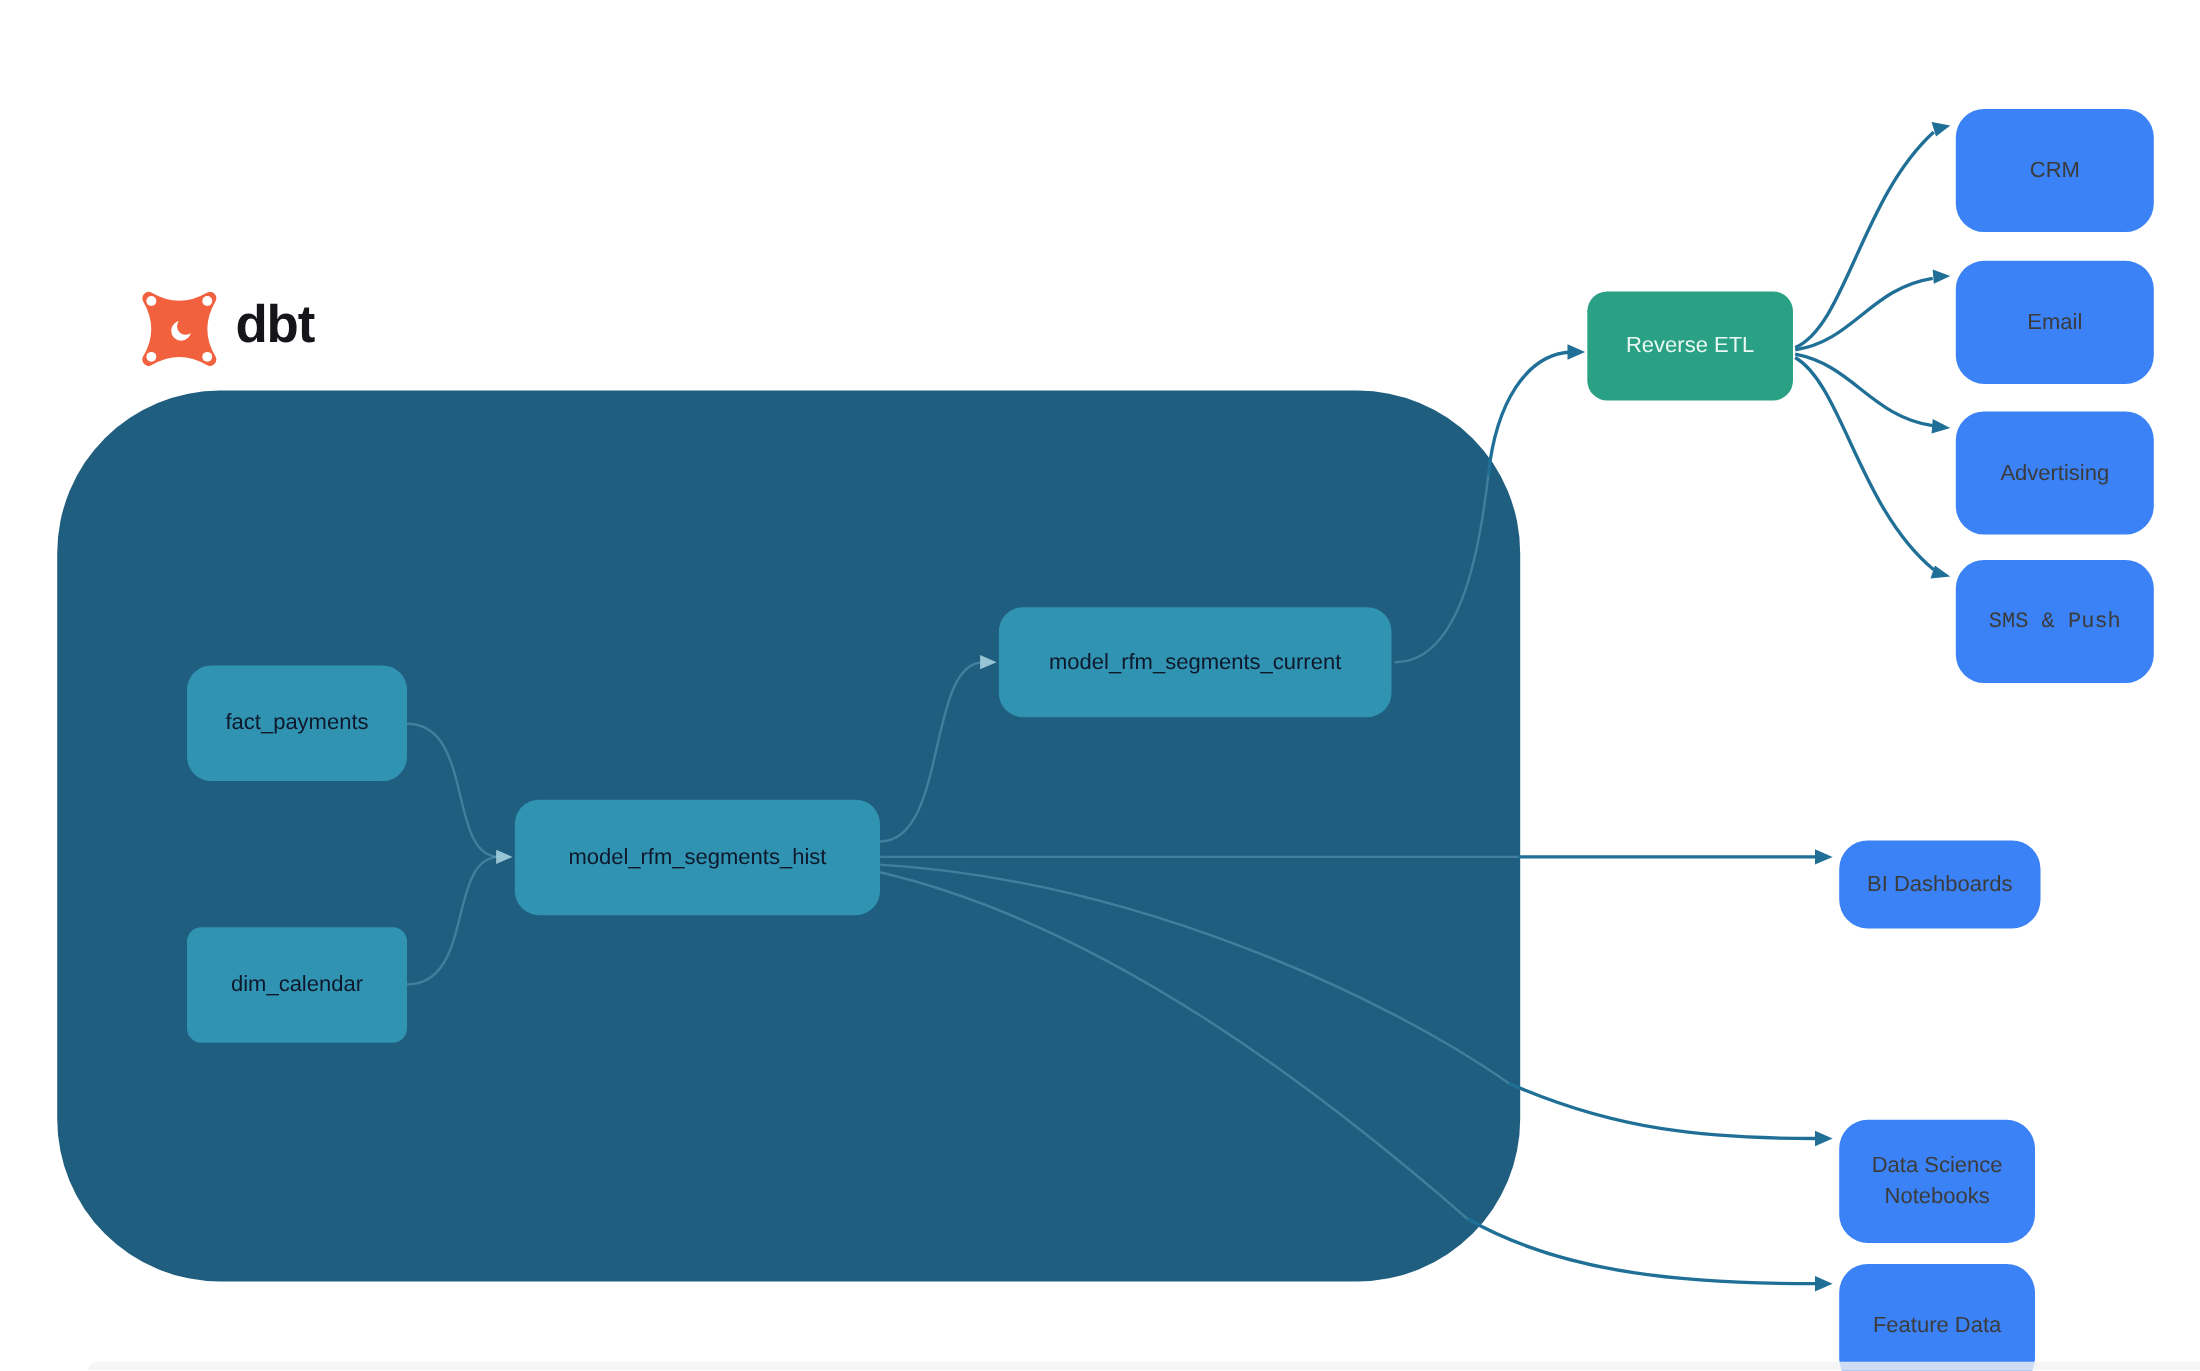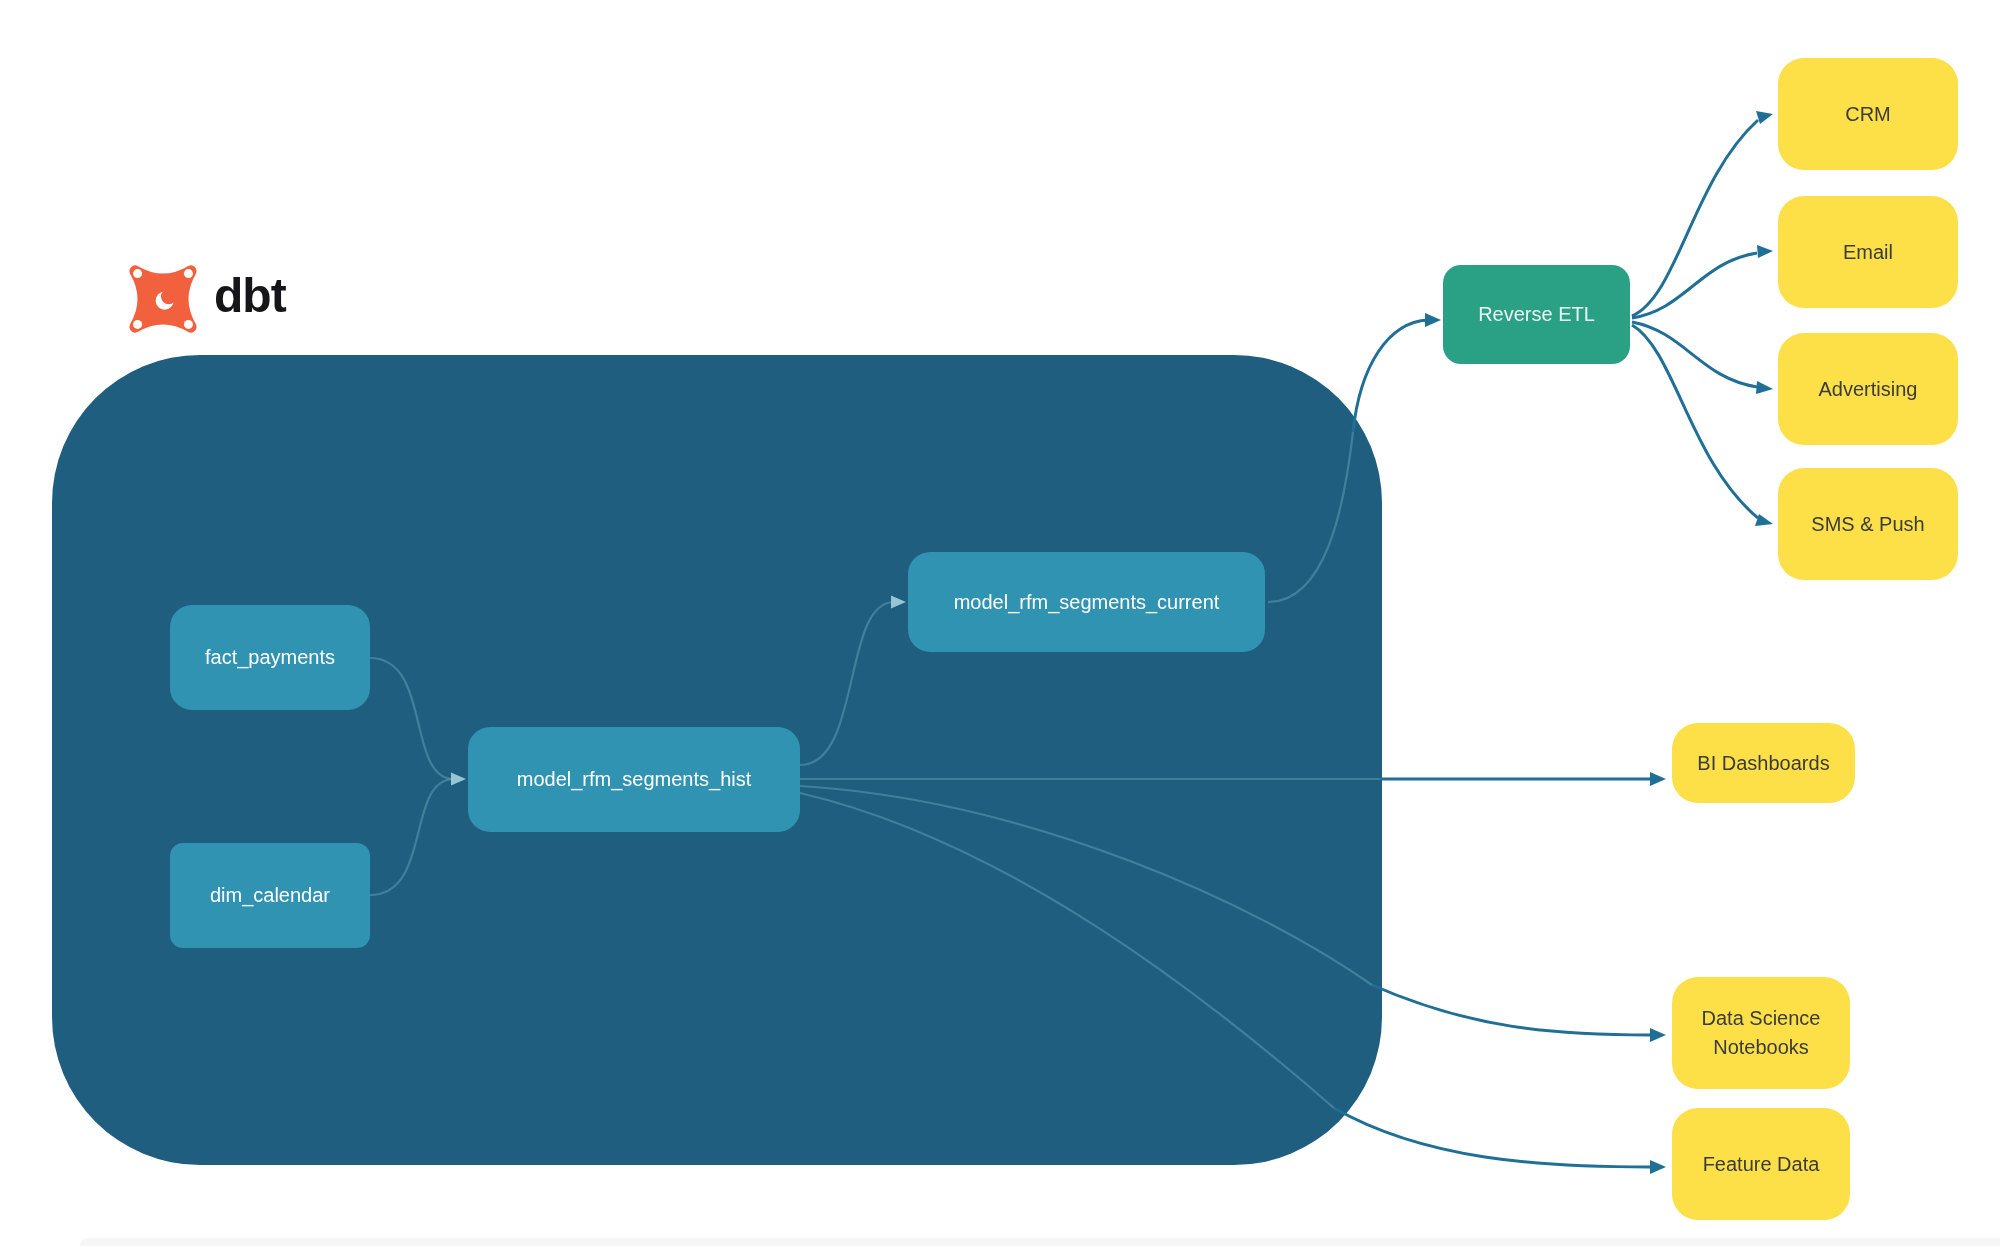--- a/index.html
+++ b/index.html
@@ -12,33 +12,33 @@
   .brand-mark { width:82px; height:82px; }
   .brand-text { font-size:48px; font-weight:700; color:#16161a; letter-spacing:-1px; line-height:1; padding-bottom:6px; }
 
   
   .warehouse { position:absolute; left:52px; top:355px; width:1330px; height:810px;
                background:#1f5e7e; border-radius:148px; }
 
   
   .node { position:absolute; display:flex; align-items:center; justify-content:center;
           text-align:center; font-size:20px; }
-  .node-teal { background:#3093b2; color:#ffffff; border-radius:22px; }
+  .node-teal { background:#3093b2; color:#0f172a; border-radius:22px; }
   .node-green { background:#2aa185; color:#eaf7f3; border-radius:18px; }
-  .node-gray  { background:#fde047; color:#3b3b3b; border-radius:26px; }
+  .node-gray  { background:#3b82f6; color:#3b3b3b; border-radius:26px;margin-top:41px; }
 
   .n-fact     { left:170px;  top:605px;  width:200px; height:105px; }
   .n-dim      { left:170px;  top:843px;  width:200px; height:105px;border-radius:13px; }
   .n-hist     { left:468px;  top:727px;  width:332px; height:105px; }
   .n-current  { left:908px;  top:552px;  width:357px; height:100px; }
   .n-retl     { left:1443px; top:265px;  width:187px; height:99px; }
   .n-crm      { left:1778px; top:58px;   width:180px; height:112px; }
   .n-email    { left:1778px; top:196px;  width:180px; height:112px; }
   .n-adv      { left:1778px; top:333px;  width:180px; height:112px; }
-  .n-sms      { left:1778px; top:468px;  width:180px; height:112px; }
+  .n-sms      { left:1778px; top:468px;  width:180px; height:112px;font-family:Liberation Mono, monospace; }
   .n-bi       { left:1672px; top:723px;  width:183px; height:80px; }
   .n-ds       { left:1672px; top:977px;  width:178px; height:112px; }
   .n-fs       { left:1672px; top:1108px; width:178px; height:112px; }
   .n-ds .lbl  { width:130px; line-height:1.45; }
 
   
   .edges { position:absolute; left:0; top:0; width:2000px; height:1246px; pointer-events:none; }
   .edge-faint  { fill:none; stroke:#6fb0c8; stroke-opacity:0.42; stroke-width:2.2px; }
   .edge-solid  { fill:none; stroke:#1f6f96; stroke-width:3px; }
   .head-solid  { fill:#1f6f96; }

